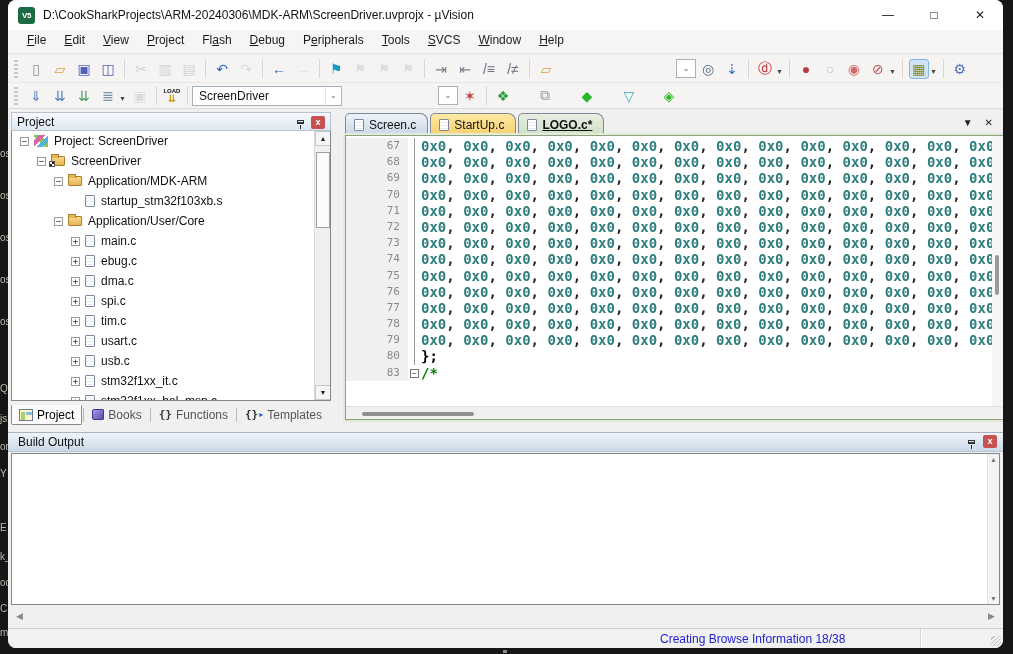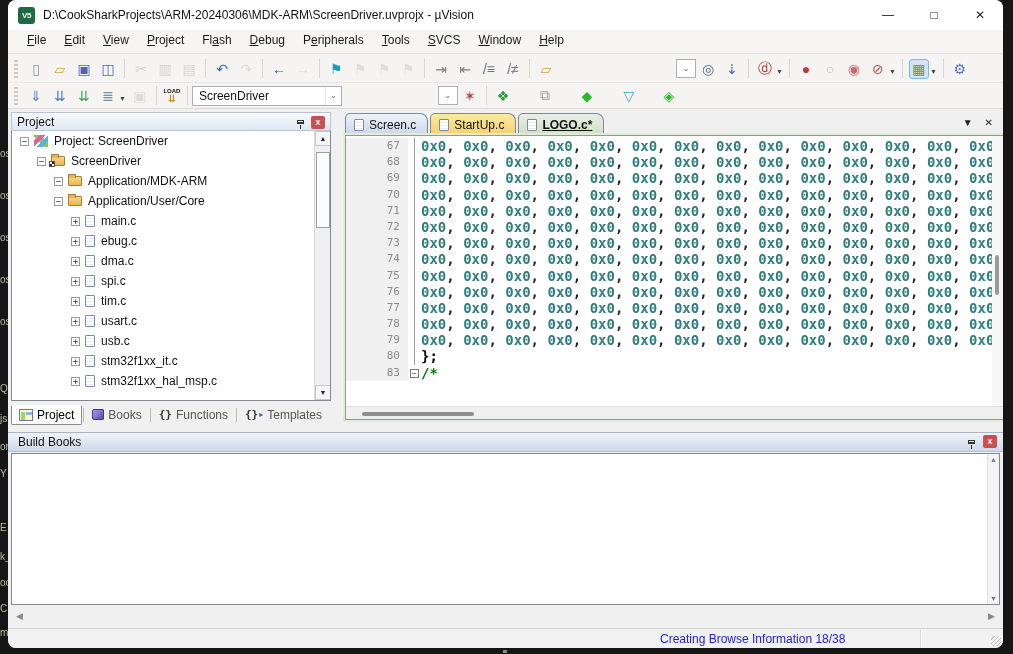--- a/index.html
+++ b/index.html
@@ -310,20 +310,25 @@
           <span class="i-folder">
             <span class="i-target-mini"></span>
           </span>
           <span>ScreenDriver</span>
         </div>
         <div class="tree-row" style="padding-left: 42px;">
           <span class="expander">−</span>
           <span class="i-folder"></span>
           <span>Application/MDK-ARM</span>
         </div>
+        <div class="tree-row" style="padding-left: 59px;">
+          <span class="exp-none"></span>
+          <span class="i-file"></span>
+          <span>startup_stm32f103xb.s</span>
+        </div>
         <div class="tree-row" style="padding-left: 42px;">
           <span class="expander">−</span>
           <span class="i-folder"></span>
           <span>Application/User/Core</span>
         </div>
         <div class="tree-row" style="padding-left: 59px;">
           <span class="expander">+</span>
           <span class="i-file"></span>
           <span>main.c</span>
         </div>
@@ -436,21 +441,21 @@
       </div>
     <div class="ed-vscroll">
       <div class="ed-vthumb"></div>
     </div>
     <div class="ed-hscroll">
       <div class="ed-hthumb"></div>
     </div>
   </div>
 
   <div class="bo-header">
-    <span>Build Books</span>
+    <span>Build Output</span>
   </div>
   <span class="pin bo-pin"></span>
   <span class="xbtn bo-x">x</span>
   <div class="bo-content">
     <span></span>
     <div class="bo-vscroll">
       <span>▲</span>
       <span>▼</span>
     </div>
   </div>

